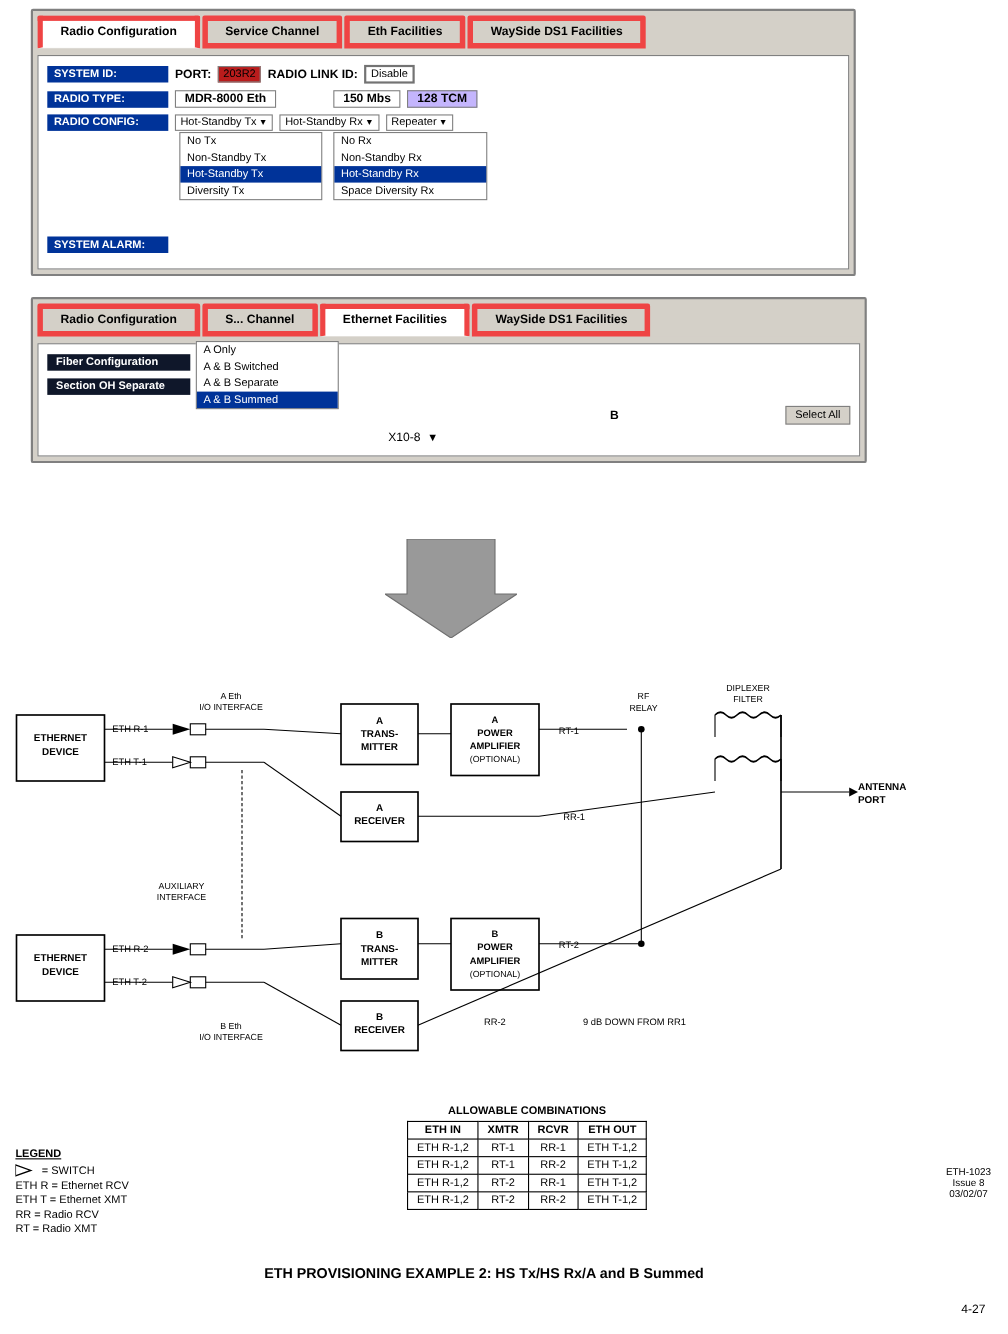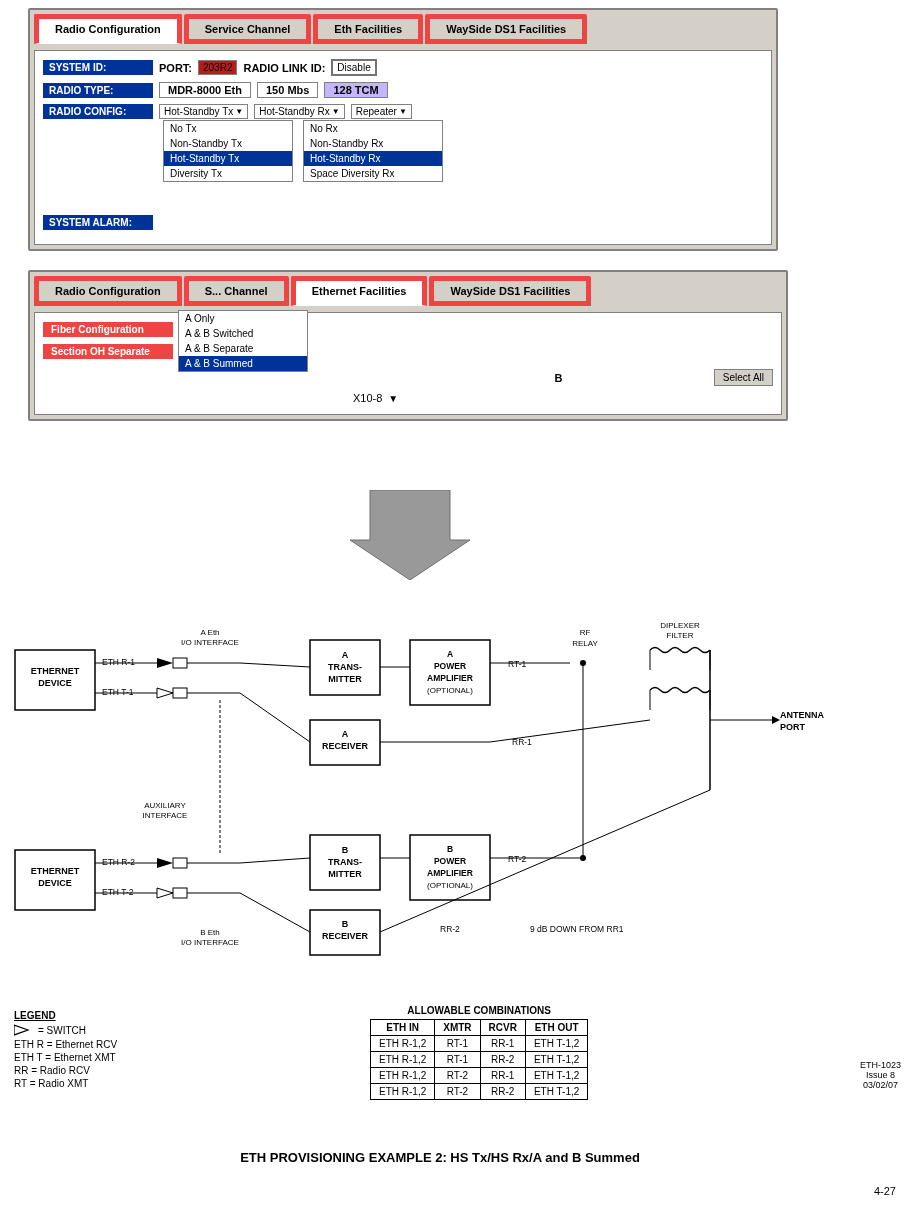--- a/index.html
+++ b/index.html
@@ -108,21 +108,21 @@
     }
 
     .fiber-row {
       display: flex;
       align-items: center;
       margin-bottom: 6px;
       gap: 6px;
     }
 
     .fiber-label {
-      background: #ef4444;
+      background: #0f172a;
       color: #fff;
       padding: 2px 8px;
       font-size: 10px;
       font-weight: bold;
       min-width: 130px;
     }
 
     .fiber-dropdown {
       border: 1px solid #808080;
       background: #003399;
@@ -157,21 +157,21 @@
       width: 890px;
     }
 
     .diagram-svg {
       display: block;
     }
 
     
     .legend {
       position: absolute;
-      top: 1010px;
+      top: 1044px;
       left: 14px;
       font-size: 10px;
     }
 
     .legend-title {
       font-weight: bold;
       text-decoration: underline;
     }
 
     .legend-row {
@@ -253,21 +253,21 @@
       <span class="label-box">SYSTEM ID:</span>
       <span class="field-val">PORT:</span>
       <span style="border:1px solid #808080;padding:1px 4px;font-size:10px;background:#b91c1c;">203R2</span>
       <span class="field-val">RADIO LINK ID:</span>
       <span style="border:2px solid #737373;padding:1px 4px;font-size:10px;background:#fff;">Disable</span>
     </div>
 
     <div class="form-row">
       <span class="label-box">RADIO TYPE:</span>
       <span style="font-size:11px;font-weight:bold;border:1px solid #808080;padding:1px 8px;background:#fff;">MDR-8000 Eth</span>
-      <span style="font-size:11px;font-weight:bold;border:1px solid #808080;padding:1px 8px;background:#fff;">150 Mbs</span>
+      <span style="font-size:11px;font-weight:bold;border:1px solid #808080;padding:1px 8px;background:#fff;margin-left:46px;">150 Mbs</span>
       <span style="font-size:11px;font-weight:bold;border:1px solid #808080;padding:1px 8px;background:#c4b5fd;">128 TCM</span>
     </div>
 
     <div class="form-row" style="position:relative;">
       <span class="label-box">RADIO CONFIG:</span>
       <span class="dropdown-box">
         <span>Hot-Standby Tx</span>
         <span class="dropdown-arrow">▼</span>
       </span>
       <span class="dropdown-box">

